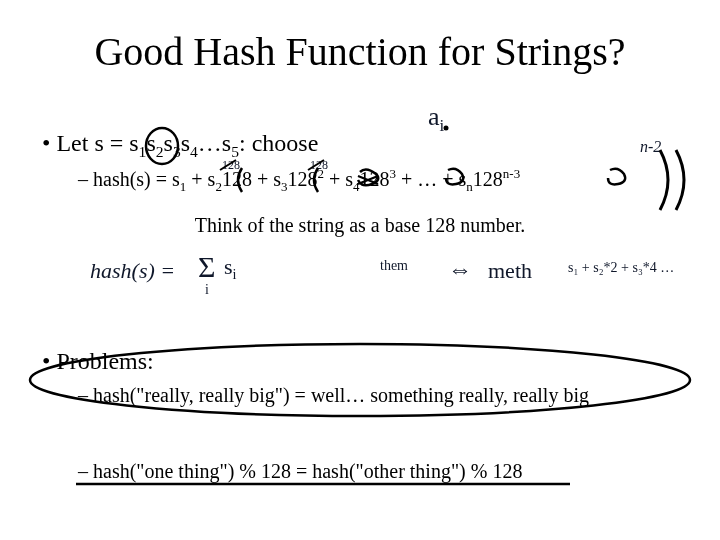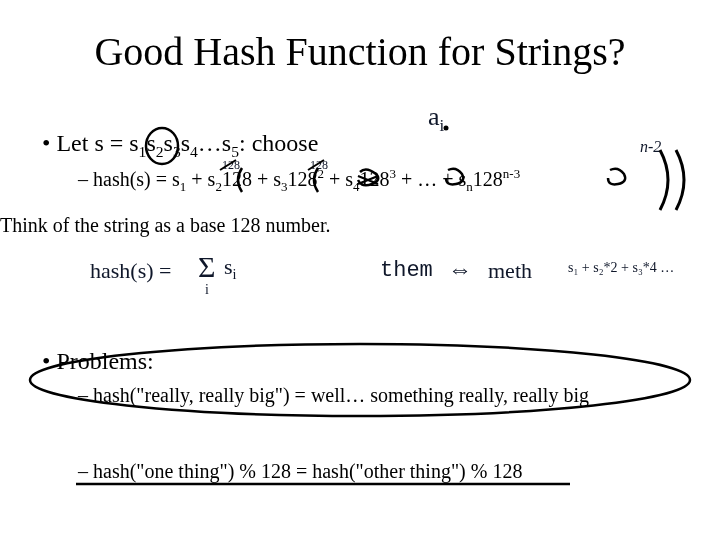--- a/index.html
+++ b/index.html
@@ -39,20 +39,21 @@
     left: 78px;
     font-size: 20px;
   }
   .sub1::before {
     content: "– ";
   }
   .think {
     position: absolute;
     left: 0;
     width: 720px;
+    text-align: center;
     font-size: 20px;
   }
   sub { font-size: 0.65em; vertical-align: sub; }
   sup { font-size: 0.65em; vertical-align: super; }
 
   
   .hand {
     position: absolute;
     font-family: "Comic Sans MS", "Segoe Script", cursive;
     color: #0f172a;
@@ -92,28 +93,28 @@
 
   <div class="sub1" style="top:460px;">hash("one thing") % 128 = hash("other thing") % 128</div>
 
   <div class="hand" style="top:102px; left:428px; font-size:26px;">
     <span>a</span><sub>i</sub>
   </div>
   <div class="hand" style="top:138px; left:640px; font-size:16px;font-style:italic;">n-2</div>
   <div class="hand" style="top:158px; left:222px; font-size:12px;">128</div>
   <div class="hand" style="top:158px; left:310px; font-size:12px;">128</div>
 
-  <div class="hand" style="top:258px; left:90px; font-size:22px;">hash(s) =</div>
+  <div class="hand" style="top:258px; left:90px; font-size:22px;font-style:italic;">hash(s) =</div>
   <div class="hand" style="top:250px; left:198px; font-size:30px;">Σ</div>
   <div class="hand" style="top:282px; left:205px; font-size:14px;">i</div>
   <div class="hand" style="top:254px; left:224px; font-size:22px;">
     <span>s</span><sub>i</sub>
   </div>
 
-  <div class="hand" style="top:258px; left:380px; font-size:22px;font-family:Liberation Mono, monospace;">them</div>
+  <div class="hand" style="top:258px; left:380px; font-size:14px;">them</div>
   <div class="hand" style="top:256px; left:448px; font-size:24px;">⇔</div>
   <div class="hand" style="top:258px; left:488px; font-size:22px;">meth</div>
   <div class="hand" style="top:260px; left:568px; font-size:14px;">s₁ + s₂*2 + s₃*4 …</div>
 
 
   <svg class="overlay" viewBox="0 0 720 540">
 
     <ellipse cx="162" cy="146" rx="16" ry="18" fill="none" stroke="#000" stroke-width="2.5"></ellipse>
 
     <path d="M242 168 q-8 12 0 24" fill="none" stroke="#000" stroke-width="2.5"></path>

